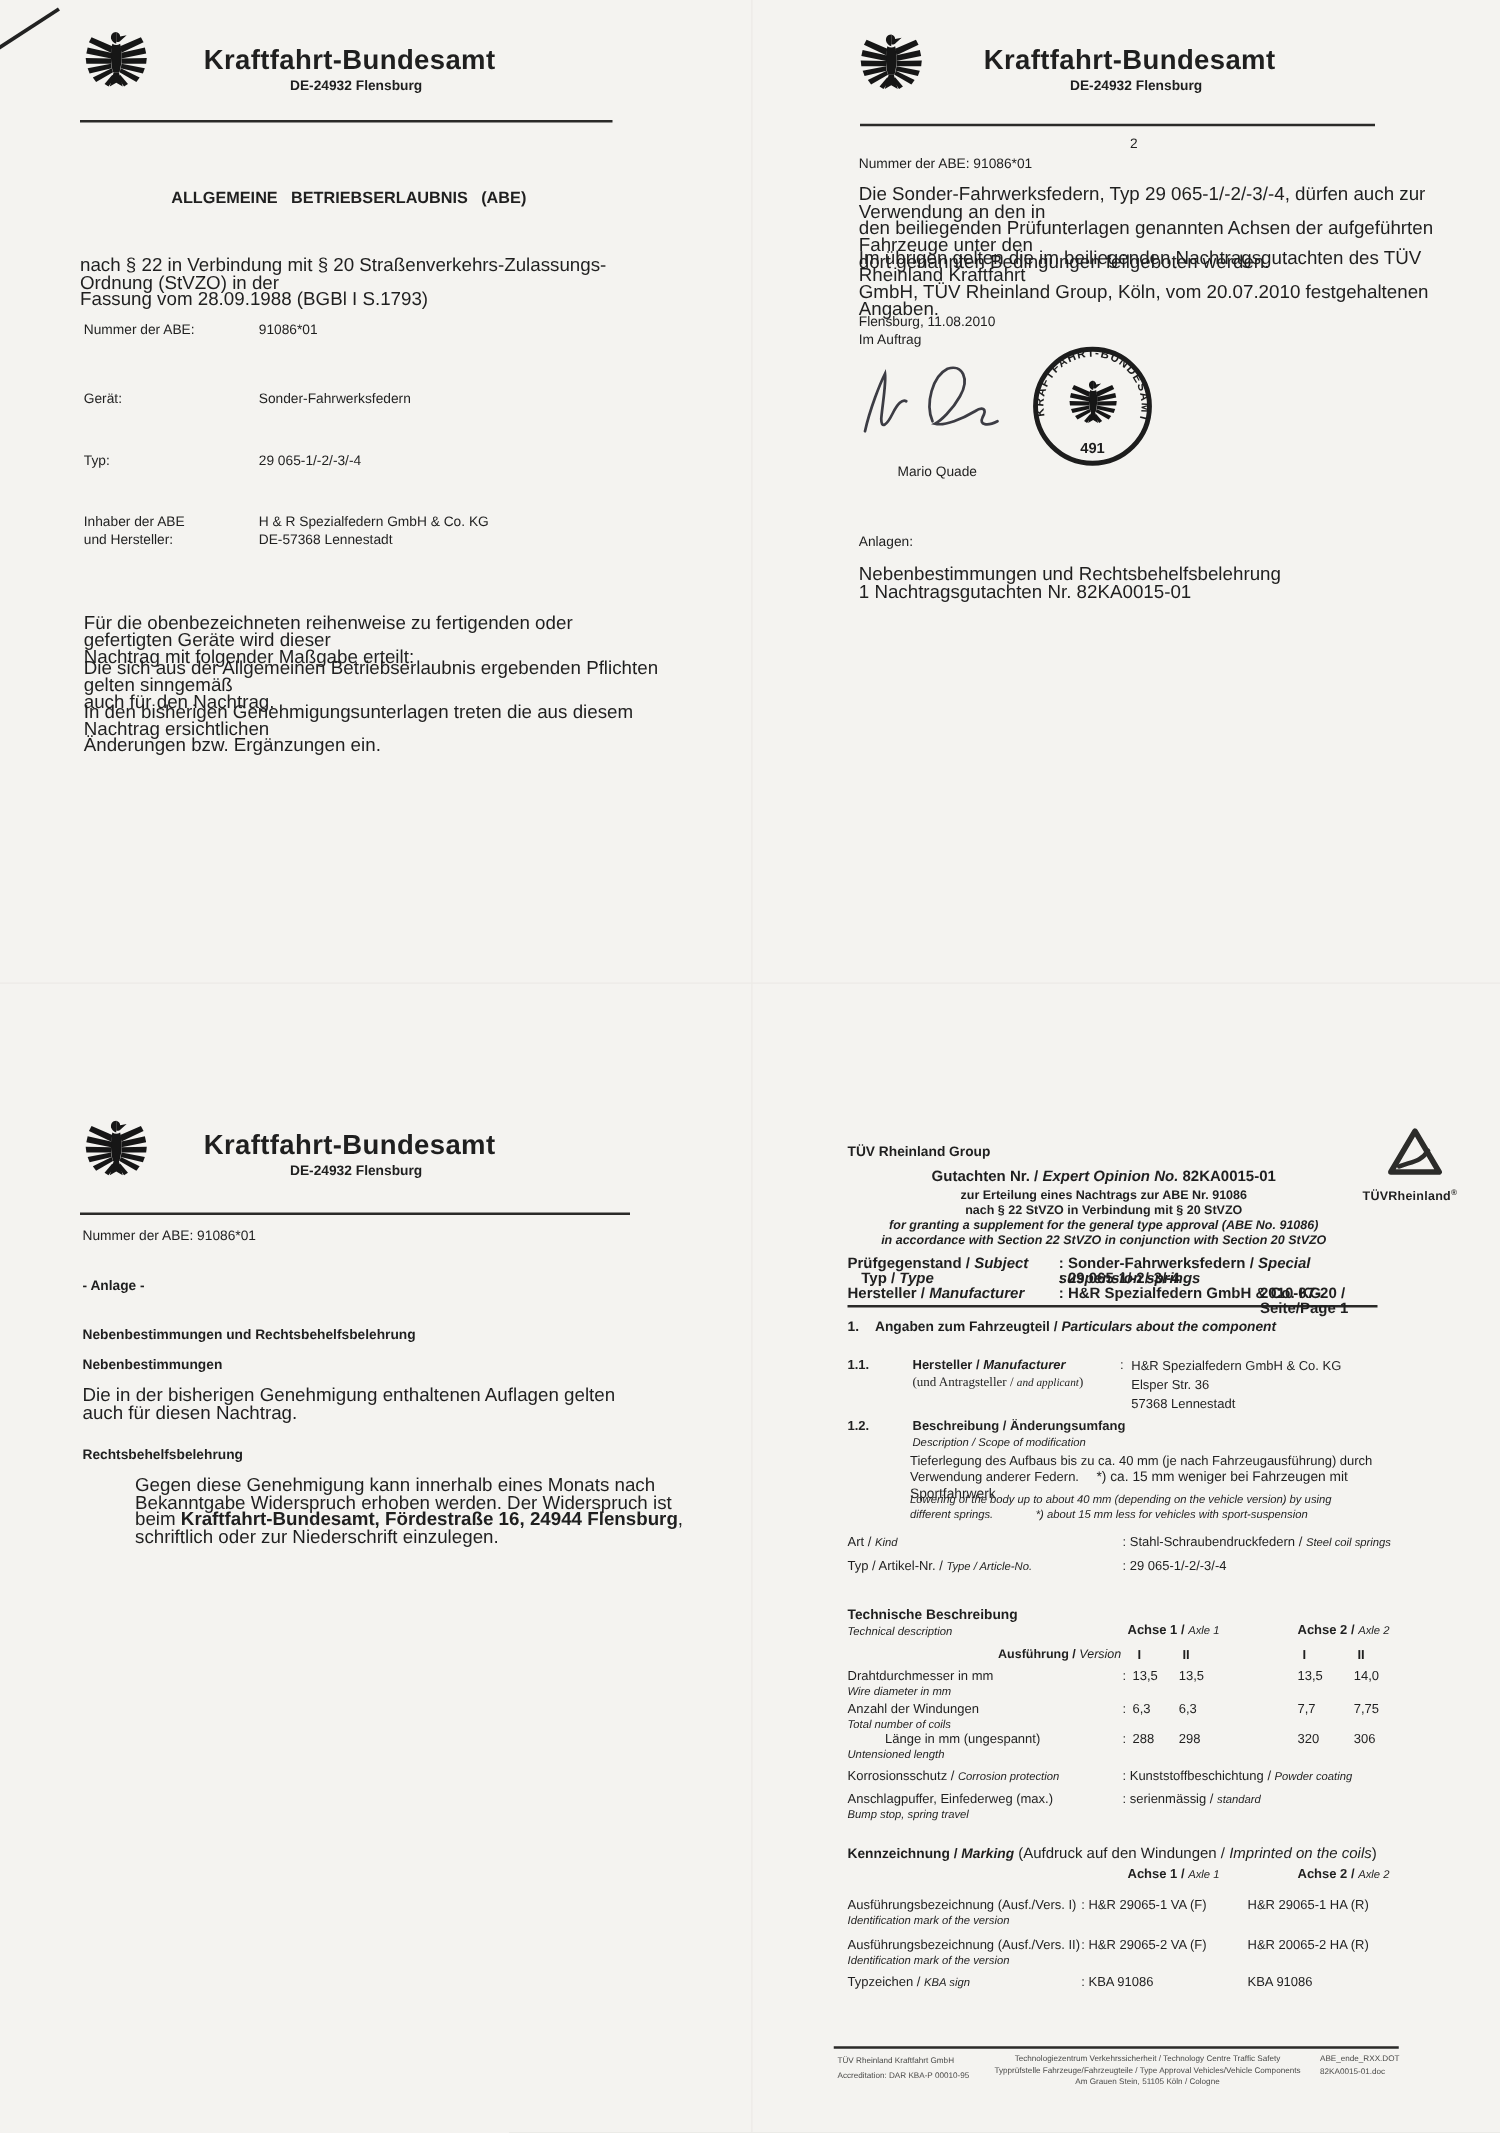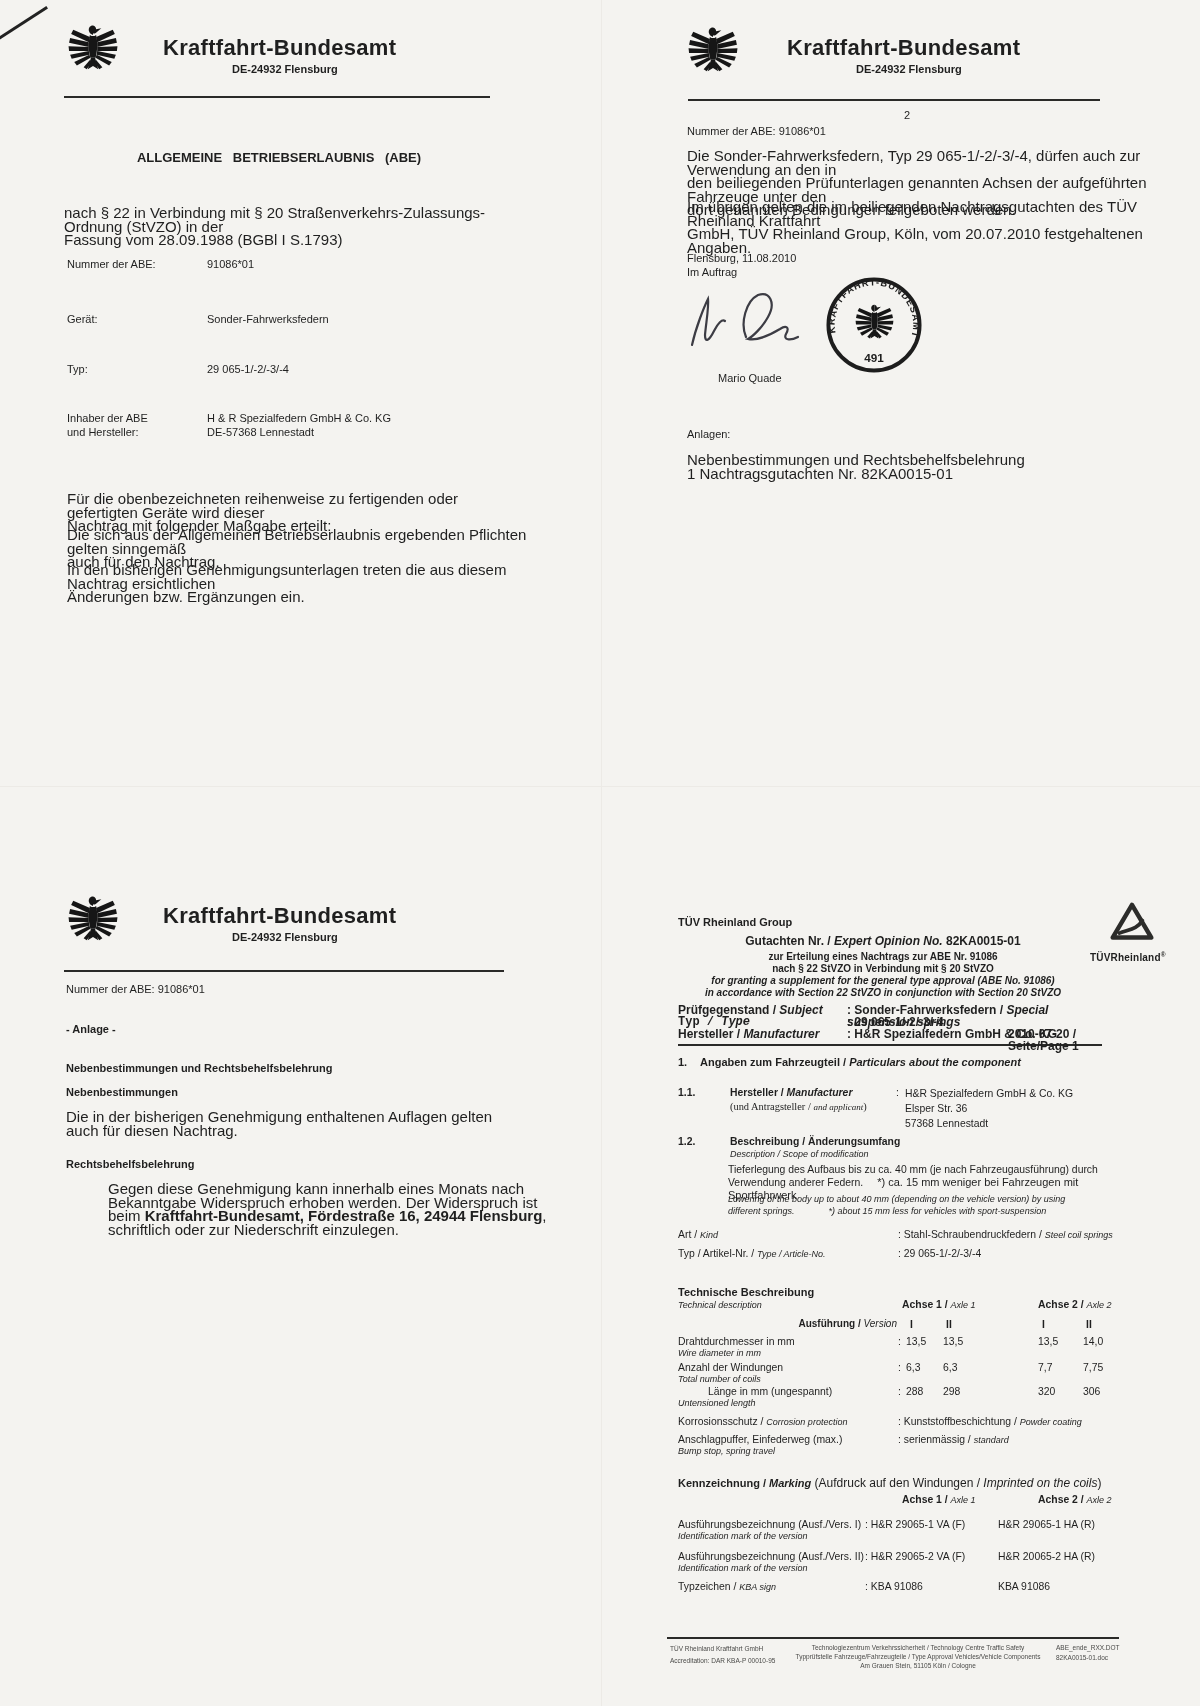--- a/index.html
+++ b/index.html
@@ -199,21 +199,21 @@
       <div class="t10 b i">for granting a supplement for the general type approval (ABE No. 91086)</div>
       <div class="t10 b i">in accordance with Section 22 StVZO in conjunction with Section 20 StVZO</div>
     </div>
 
     <div class="abs" style="left:50px;top:214px;width:424px;border-bottom:2px solid #2a2a28;padding-bottom:4px;">
       <div style="position:relative;height:12px;">
         <span class="t96 b" style="position:absolute;left:0;"><span>Prüfgegenstand / </span><span class="i">Subject</span></span>
         <span class="t96 b" style="position:absolute;left:169px;"><span>: Sonder-Fahrwerksfedern / </span><span class="i">Special suspension springs</span></span>
       </div>
       <div style="position:relative;height:12px;">
-        <span class="t96 b" style="position:absolute;left:0;font-family:Liberation Mono, monospace;"><span>Typ / </span><span class="i">Type</span></span>
+        <span class="t96 b" style="position:absolute;left:11px;"><span>Typ / </span><span class="i">Type</span></span>
         <span class="t96 b" style="position:absolute;left:169px;"><span>: 29 065-1/-2/-3/-4</span><span class="i"></span></span>
       </div>
       <div style="position:relative;height:12px;">
         <span class="t96 b" style="position:absolute;left:0;"><span>Hersteller / </span><span class="i">Manufacturer</span></span>
         <span class="t96 b" style="position:absolute;left:169px;"><span>: H&amp;R Spezialfedern GmbH &amp; Co. KG</span><span class="i"></span></span>
         <span class="t96 b" style="position:absolute;left:330px;">2010-07-20 / Seite/Page 1</span>
       </div>
     </div>
 
     <div class="abs" style="left:50px;top:266px;">

